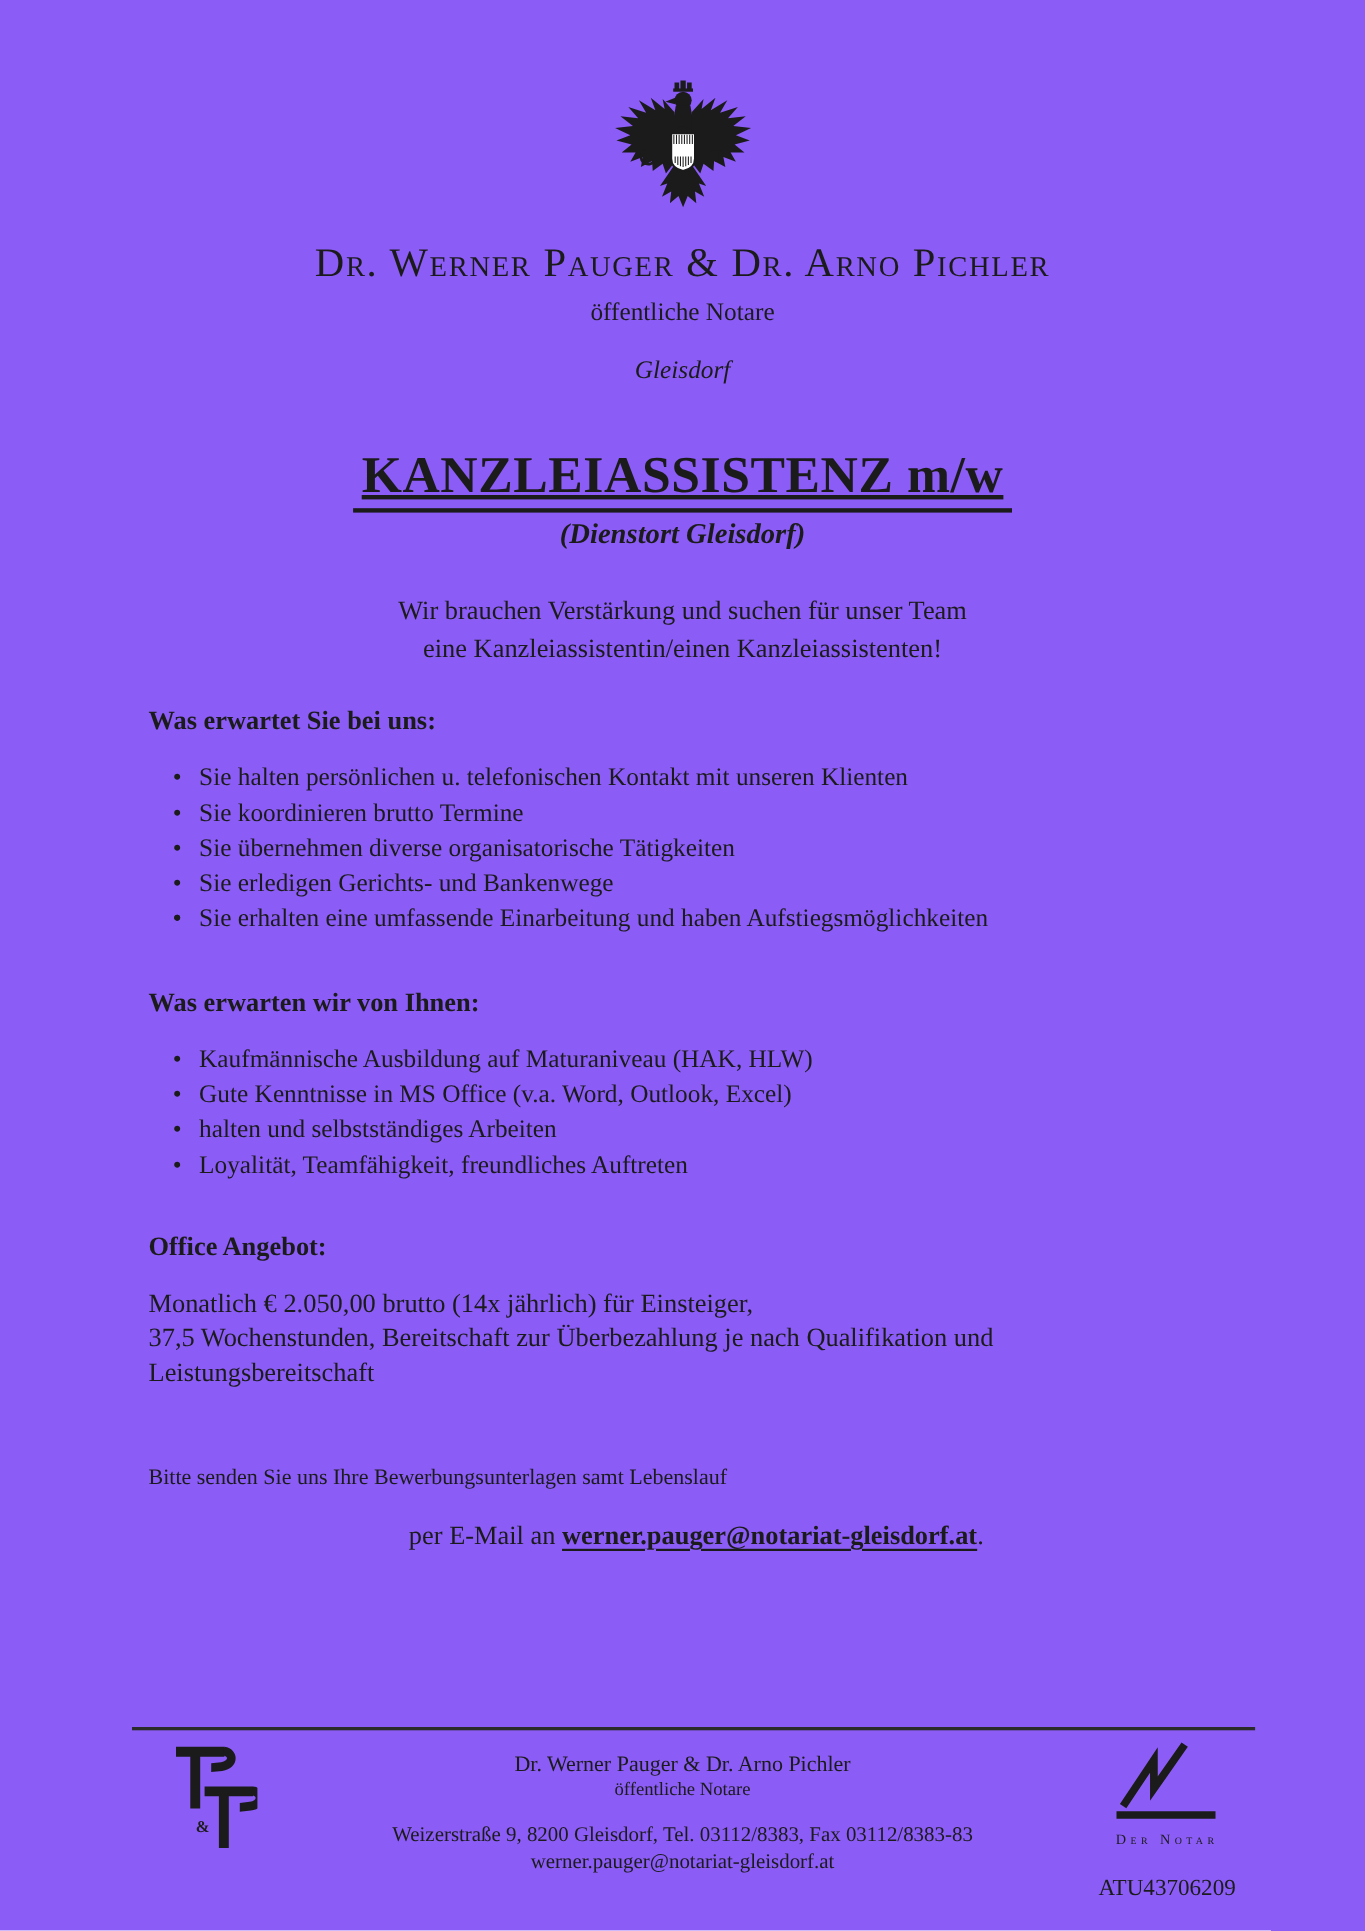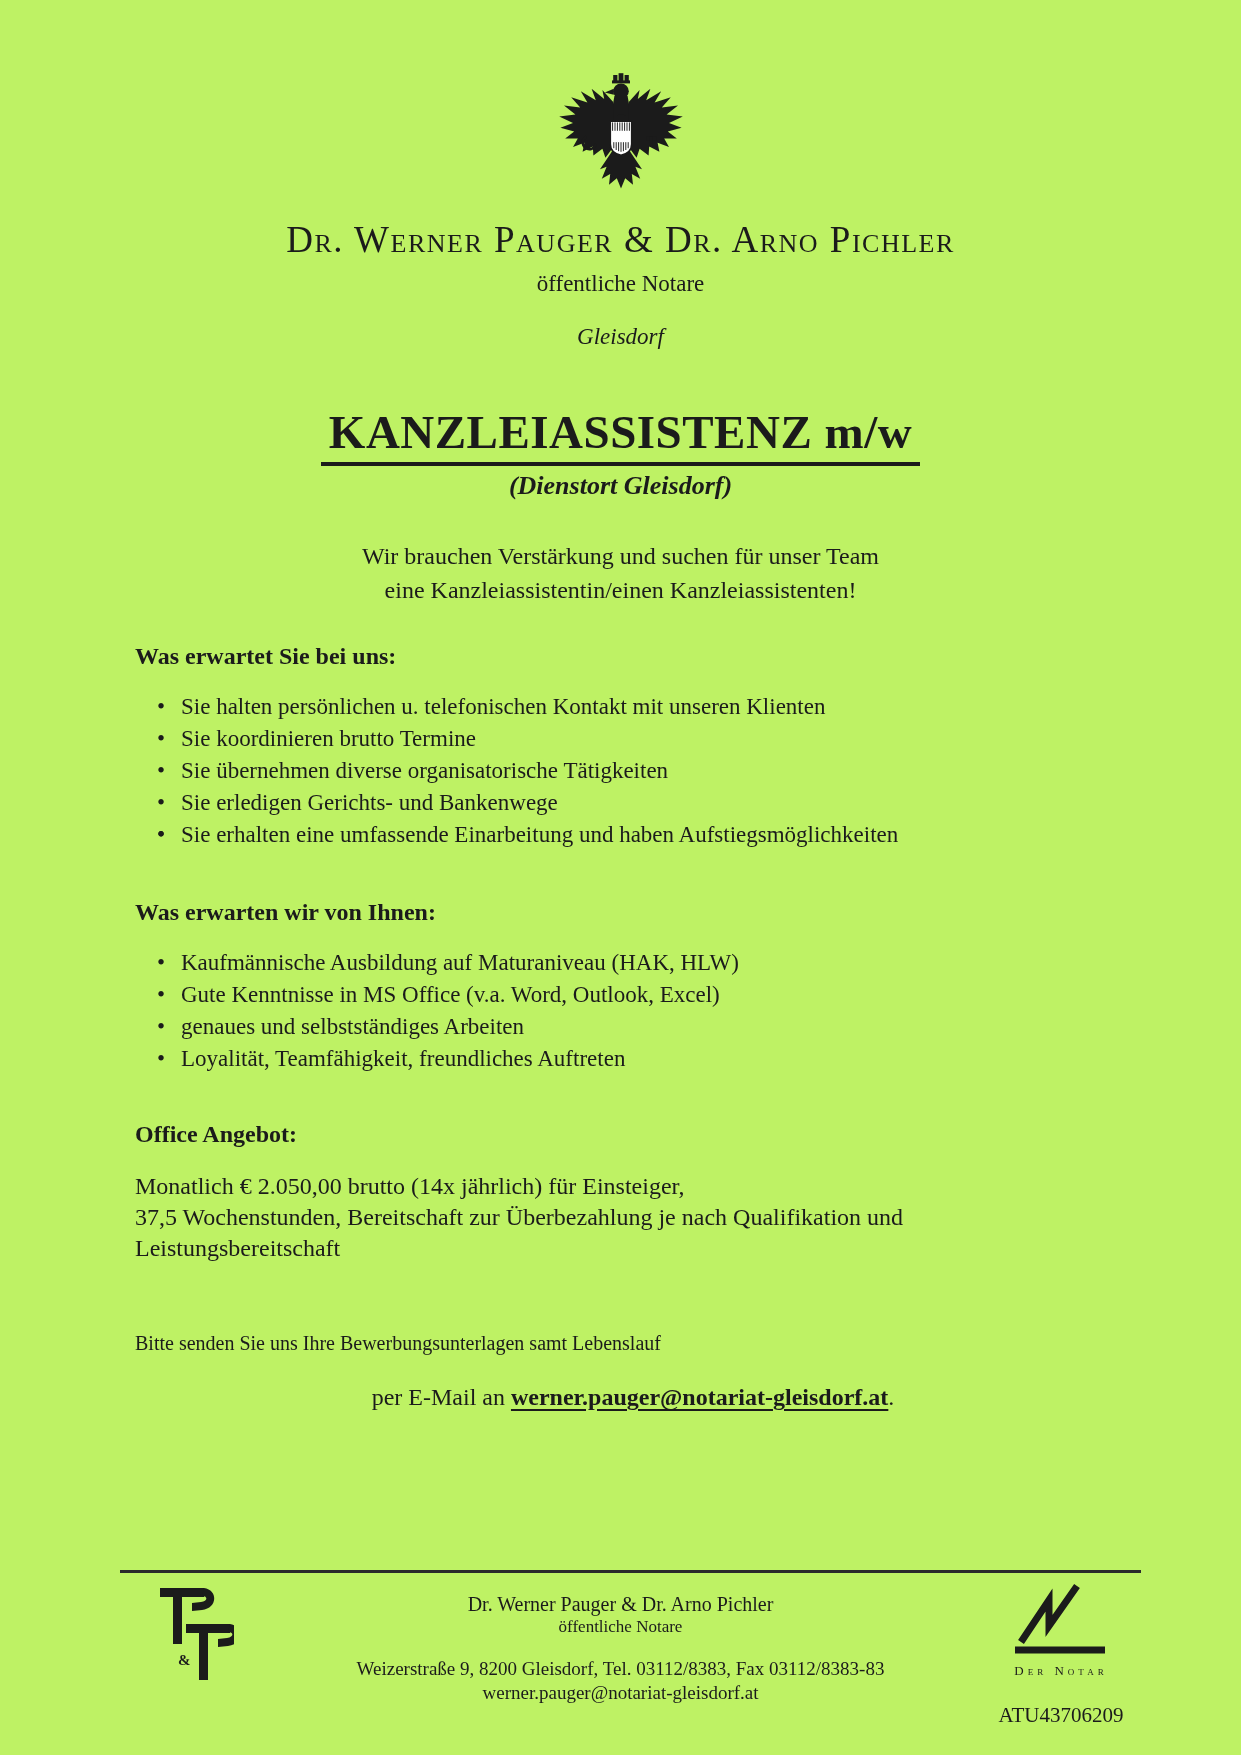--- a/index.html
+++ b/index.html
@@ -1,38 +1,38 @@
 <!DOCTYPE html>
 <html><head>
 <meta charset="utf-8">
 <style>
   html,body { margin:0; padding:0; background:#ffffff; }
   .page {
     position:relative;
     width:1241px; height:1755px;
     margin:0 auto;
-    background:#bef264;
+    background:#8b5cf6;
     color:#1b1b1b;
     font-family:"Liberation Serif","DejaVu Serif",serif;
     overflow:hidden;
   }
   
   .emblem { text-align:center; padding-top:72px; height:132px; }
   .firm-name {
     margin:14px 0 0; text-align:center;
     font-variant:small-caps; font-weight:400;
     font-size:37px; letter-spacing:1.5px; line-height:44px;
   }
   .firm-subtitle { text-align:center; font-size:23px; margin-top:8px; line-height:28px; }
   .firm-location { text-align:center; font-size:23px; margin-top:26px; line-height:26px;font-style:italic; }
   
   .job-title-wrap { text-align:center; margin-top:58px; }
   .job-title {
     display:inline-block; font-size:47px; font-weight:700; line-height:1.05;
-    border-bottom:4px solid #1b1b1b; padding:0 8px 5px; letter-spacing:0.5px;
+    border-bottom:4px solid #1b1b1b; padding:0 8px 5px; letter-spacing:0.5px;text-decoration:underline;
   }
   .job-subtitle { text-align:center; font-size:26px; font-weight:700; font-style:italic; margin-top:5px; }
   
   .intro { text-align:center; font-size:24px; line-height:34px; margin:38px 0 0; }
   .content { margin-left:135px; margin-right:110px; }
   .section-heading { font-size:24px; font-weight:700; margin:34px 0 0; line-height:30px; }
   .bullets { list-style:none; margin:20px 0 0; padding:0 0 0 22px; }
   .bullets li { position:relative; font-size:23px; line-height:32px; padding-left:24px; }
   .bullet-glyph { position:absolute; left:0; top:0; }
   .offer-par { font-size:24px; line-height:31px; margin:22px 0 0; }
@@ -124,21 +124,21 @@
       <li><span class="bullet-glyph">•</span><span>Sie übernehmen diverse organisatorische Tätigkeiten</span></li>
       <li><span class="bullet-glyph">•</span><span>Sie erledigen Gerichts- und Bankenwege</span></li>
       <li><span class="bullet-glyph">•</span></li>
       <li><span class="bullet-glyph">•</span><span>Sie erhalten eine umfassende Einarbeitung und haben Aufstiegsmöglichkeiten</span></li>
     </ul>
 
     <h2 class="section-heading" style="margin-top:46px;">Was erwarten wir von Ihnen:</h2>
     <ul class="bullets">
       <li><span class="bullet-glyph">•</span><span>Kaufmännische Ausbildung auf Maturaniveau (HAK, HLW)</span></li>
       <li><span class="bullet-glyph">•</span><span>Gute Kenntnisse in MS Office (v.a. Word, Outlook, Excel)</span></li>
-      <li><span class="bullet-glyph">•</span><span>genaues und selbstständiges Arbeiten</span></li>
+      <li><span class="bullet-glyph">•</span><span>halten und selbstständiges Arbeiten</span></li>
       <li><span class="bullet-glyph">•</span><span>Loyalität, Teamfähigkeit, freundliches Auftreten</span></li>
     </ul>
 
     <h2 class="section-heading" style="margin-top:44px;">Office Angebot:</h2>
     <p class="offer-par">
       <span>Monatlich € 2.050,00 brutto (14x jährlich) für Einsteiger,</span><br>
       <span>37,5 Wochenstunden, Bereitschaft zur Überbezahlung je nach Qualifikation und</span><br>
       <span>Leistungsbereitschaft</span>
     </p>
 

